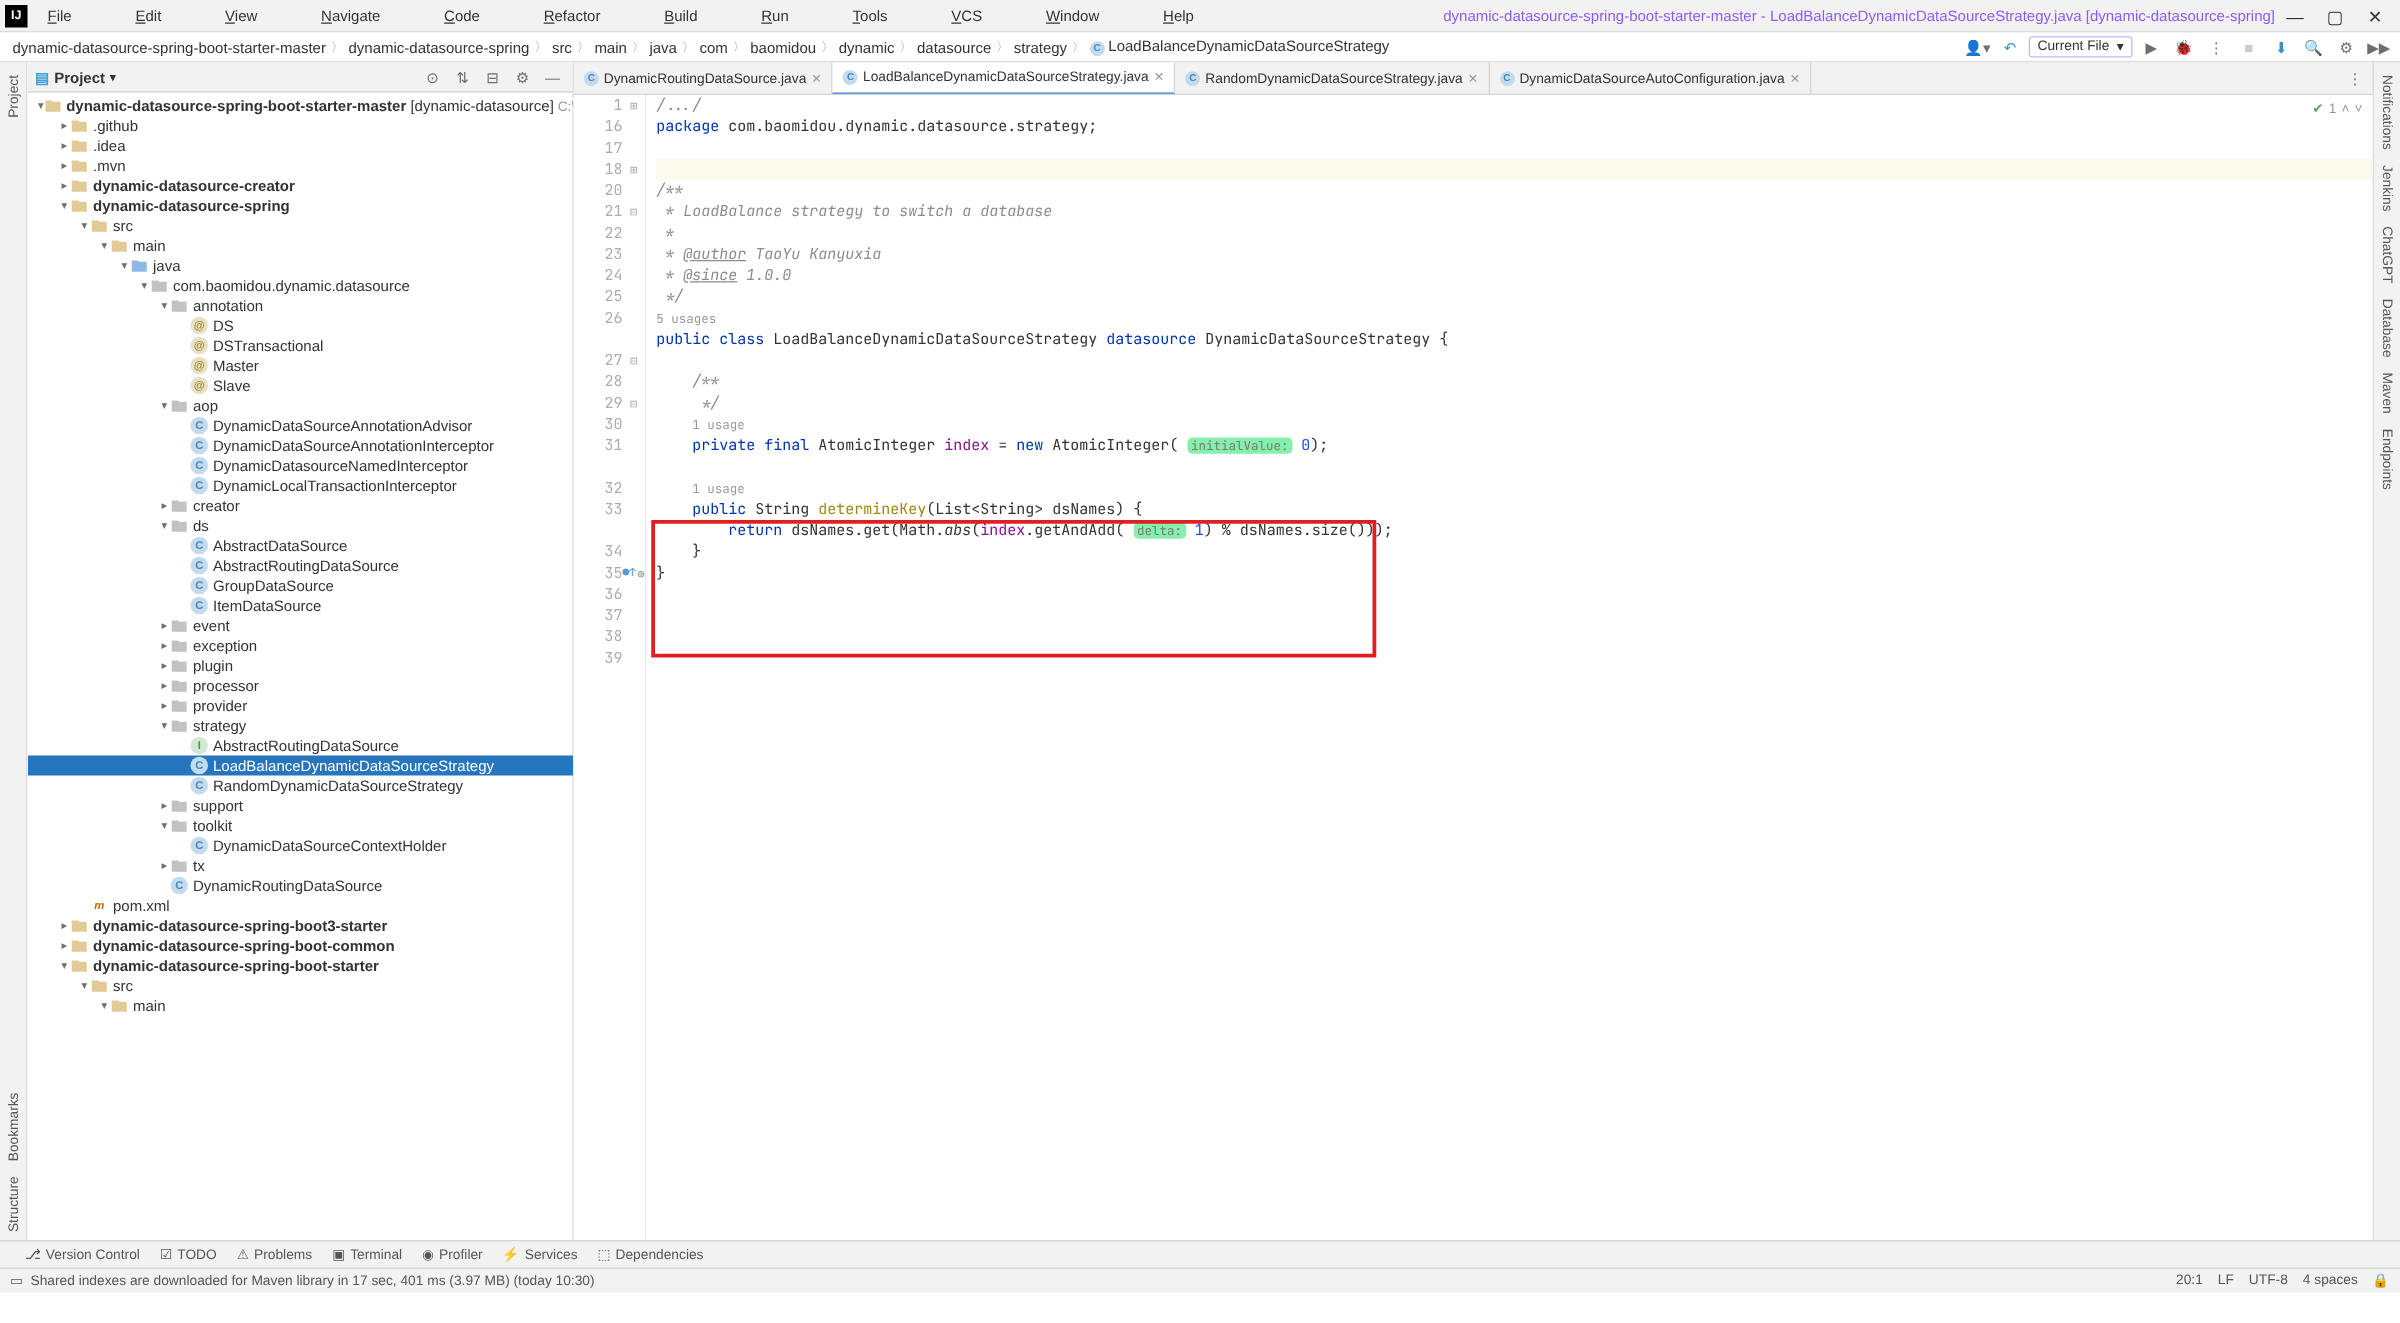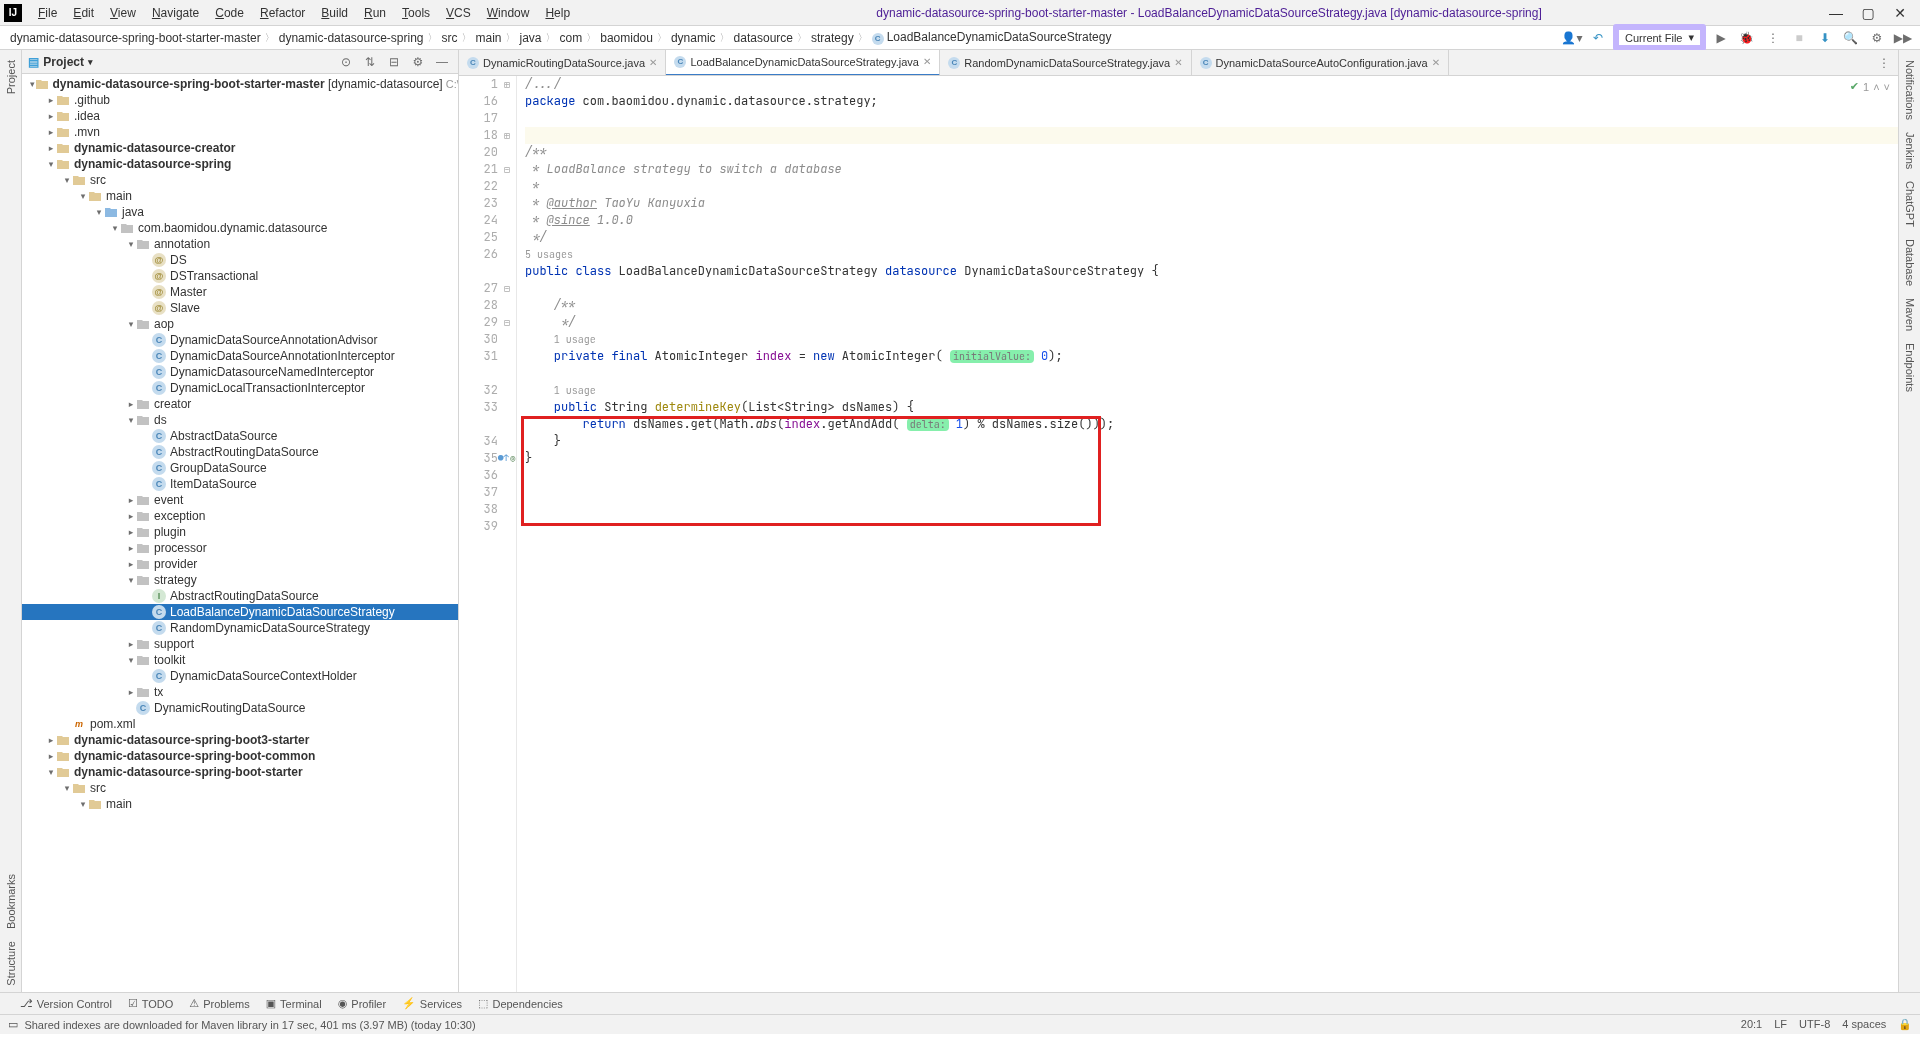--- a/index.html
+++ b/index.html
@@ -34,23 +34,23 @@
     }
     .menu-bar .menu-item {
       padding: 0 8px;
       height: 26px;
       line-height: 26px;
       cursor: pointer;
     }
     .menu-bar .menu-item .u { text-decoration: underline; }
     .menu-bar .title-text {
       flex: 1;
-      text-align: center;
+      text-align: right;
       padding-left: 20px;
-      color: #4c1d95;
+      color: #8b5cf6;
     }
     .menu-bar .win-controls {
       display: flex;
     }
     .menu-bar .win-btn {
       width: 32px;
       text-align: center;
       cursor: pointer;
       font-size: 14px;
     }
@@ -79,25 +79,25 @@
     }
     .nav-right .icon-btn {
       width: 22px; height: 22px;
       display: flex;
       align-items: center;
       justify-content: center;
       cursor: pointer;
       color: #6e6e6e;
     }
     .current-file {
-      border: 6px solid #c4b5fd;
+      border: 1px solid #c4b5fd;
       border-radius: 3px;
       padding: 1px 6px;
       display: flex;
-      align-items: flex-end;
+      align-items: flex-start;
       gap: 6px;
       font-size: 11px;
     }
     .green-play { color: #59a869; }
     .tool-btn {
       width: 20px; height: 20px;
       display: flex;
       align-items: center;
       justify-content: center;
       color: #6e6e6e;
@@ -353,21 +353,21 @@
       color: #555;
     }
     .status-bar .status-left { flex: 1; display: flex; align-items: center; gap: 6px;}
     .status-bar .status-right { display: flex; gap: 12px; }
   </style>
 </head>
 <body>
 
 <div class="menu-bar">
   <div class="logo">IJ</div>
-  <div id="menu-items" style="display: flex;">
+  <div id="menu-items" style="display: flex; gap: 35px;">
       <div class="menu-item"><span class="u">F</span>ile</div>
       <div class="menu-item"><span class="u">E</span>dit</div>
       <div class="menu-item"><span class="u">V</span>iew</div>
       <div class="menu-item"><span class="u">N</span>avigate</div>
       <div class="menu-item"><span class="u">C</span>ode</div>
       <div class="menu-item"><span class="u">R</span>efactor</div>
       <div class="menu-item"><span class="u">B</span>uild</div>
       <div class="menu-item"><span class="u">R</span>un</div>
       <div class="menu-item"><span class="u">T</span>ools</div>
       <div class="menu-item"><span class="u">V</span>CS</div>

